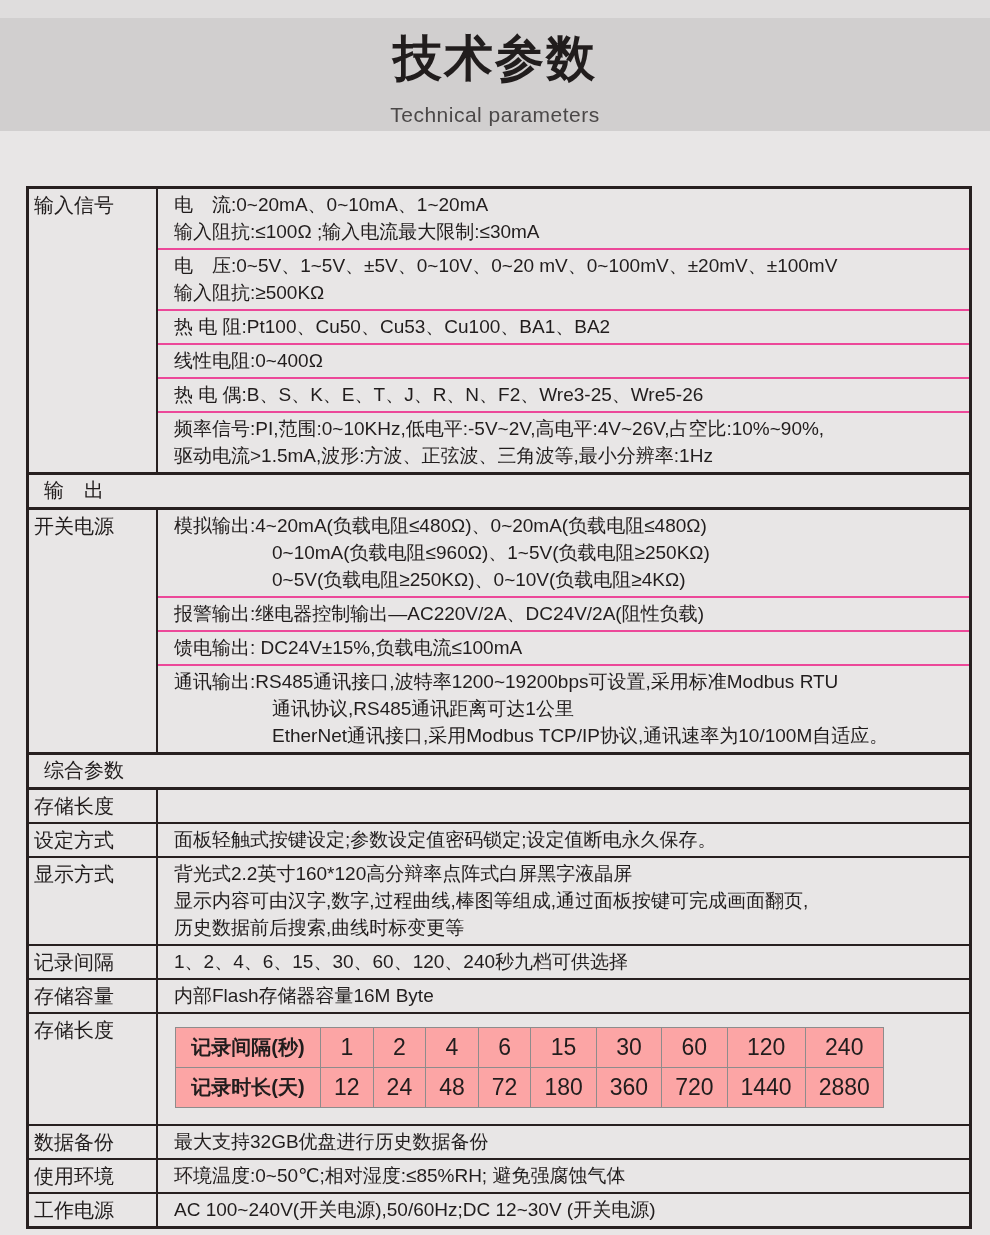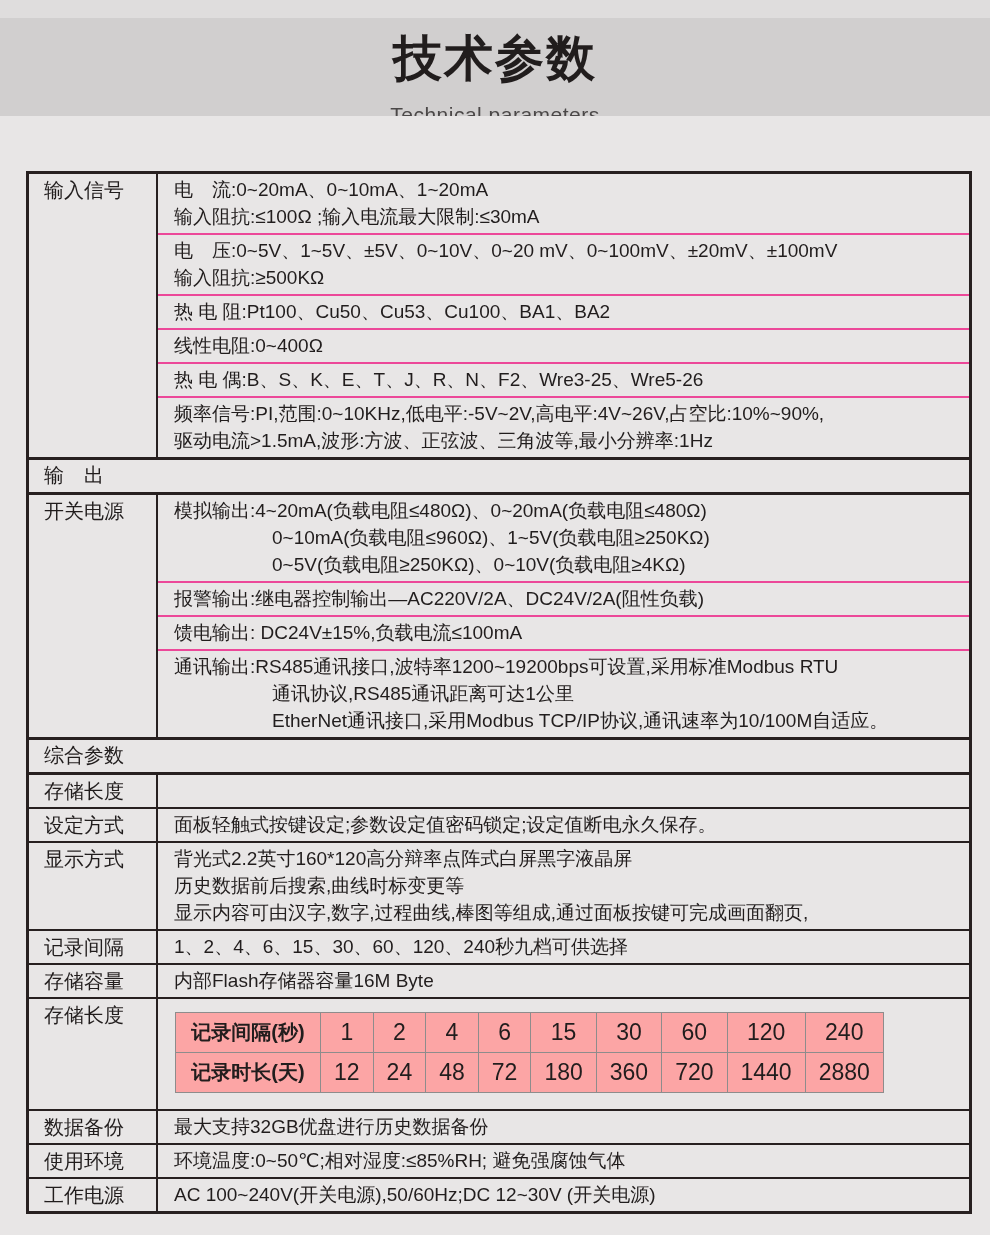--- a/index.html
+++ b/index.html
@@ -5,41 +5,41 @@
   html,body{margin:0;padding:0;}
   body{
     width:990px;height:1235px;
     background:#e8e6e6;
     font-family:"Liberation Sans","DejaVu Sans",sans-serif;
     color:#211d1d;
     overflow:hidden;
   }
   .page{width:990px;height:1235px;position:relative;}
   .top-strip{height:18px;background:#dfdddd;}
-  .title-band{height:98px;background:#d1cfcf;text-align:center;overflow:hidden;}
+  .title-band{height:113px;background:#d1cfcf;text-align:center;overflow:hidden;}
   .title{font-size:49px;font-weight:bold;letter-spacing:2px;margin-top:12px;line-height:1.15;}
   .subtitle{font-size:21px;color:#4b4848;margin-top:17px;letter-spacing:0.5px;}
 
   .spec-table{
     margin:55px 0 0 26px;
     width:946px;
     border:3px solid #272020;
     box-sizing:border-box;
     background:#e8e6e6;
   }
   .row{display:flex;border-top:2px solid #272020;}
   .row:first-child{border-top:none;}
   .row.section{border-top-width:3px;}
   .row.after-section{border-top-width:3px;}
 
   .section-cell{flex:1;padding:2px 8px 3px 15px;font-size:20px;line-height:27px;}
 
   .label-cell{
     width:129px;flex:0 0 129px;box-sizing:border-box;
-    padding:3px 4px 2px 15px;
+    padding:3px 4px 2px 5px;
     border-right:2px solid #272020;
     font-size:20px;line-height:27px;
   }
   .content-cell{flex:1;min-width:0;}
   .subcell{padding:2px 6px 3px 16px;border-top:2px solid #ec4899;font-size:19px;line-height:27px;}
   .subcell:first-child{border-top:none;}
   .plain{padding:2px 6px 3px 16px;font-size:19px;line-height:27px;}
   .line{white-space:normal;}
   .line.indent{padding-left:98px;}
 
@@ -134,22 +134,22 @@
       <div class="label-cell">设定方式</div>
       <div class="content-cell plain">
         <div class="line">面板轻触式按键设定;参数设定值密码锁定;设定值断电永久保存。</div>
       </div>
     </div>
 
     <div class="row">
       <div class="label-cell">显示方式</div>
       <div class="content-cell plain">
         <div class="line">背光式2.2英寸160*120高分辩率点阵式白屏黑字液晶屏</div>
+        <div class="line">显示内容可由汉字,数字,过程曲线,棒图等组成,通过面板按键可完成画面翻页,</div>
         <div class="line">历史数据前后搜索,曲线时标变更等</div>
-        <div class="line">显示内容可由汉字,数字,过程曲线,棒图等组成,通过面板按键可完成画面翻页,</div>
       </div>
     </div>
 
     <div class="row">
       <div class="label-cell">记录间隔</div>
       <div class="content-cell plain">
         <div class="line">1、2、4、6、15、30、60、120、240秒九档可供选择</div>
       </div>
     </div>
 

